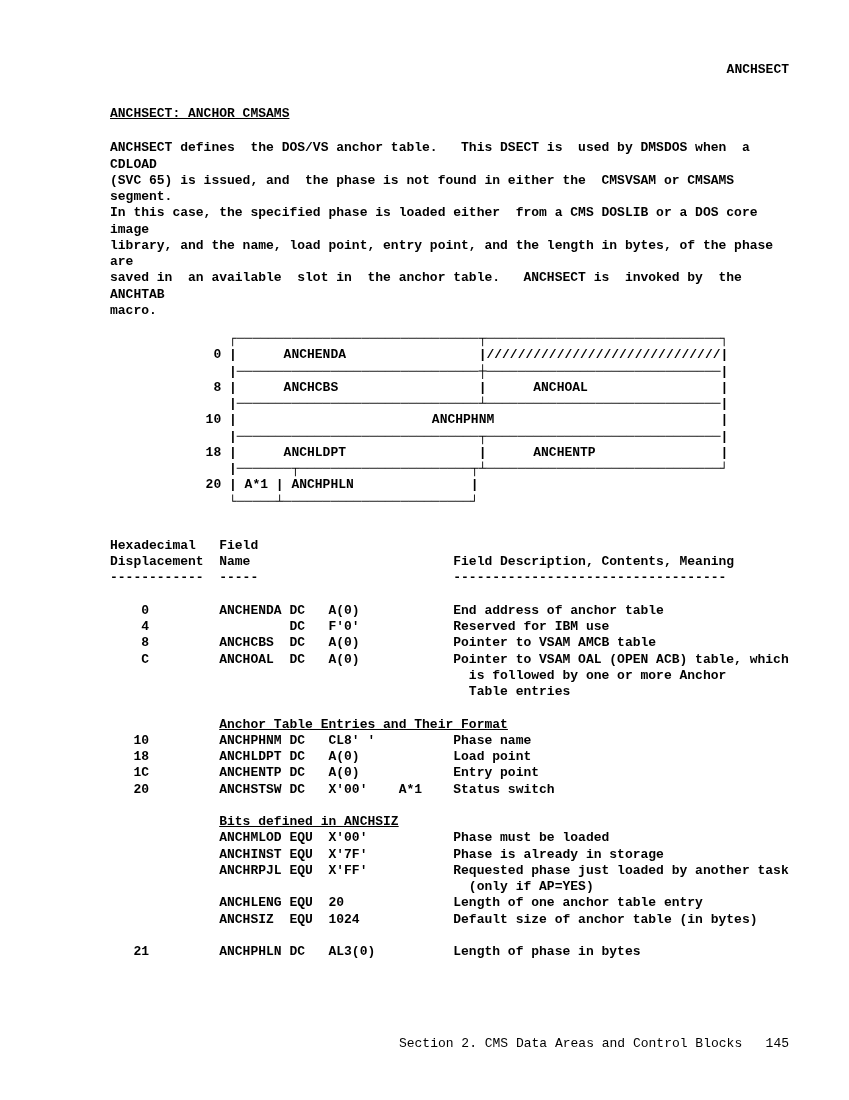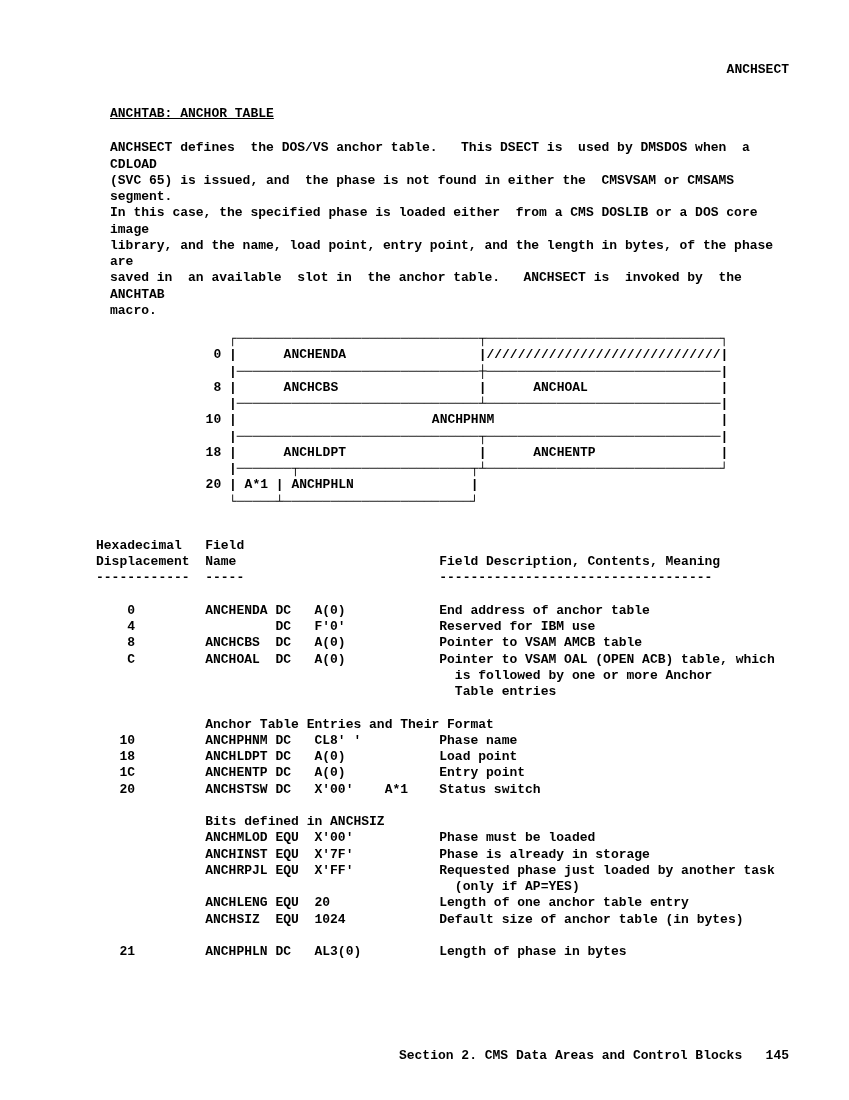--- a/index.html
+++ b/index.html
@@ -39,39 +39,39 @@
     font-weight: bold;
   }
   .diagram {
     white-space: pre;
     margin-left: 130px;
     margin-bottom: 28px;
     font-weight: bold;
   }
   .table-area {
     white-space: pre;
-    margin-left: 36px;
+    margin-left: 50px;
     font-weight: bold;
   }
-  .u { }
+  .u { text-decoration: underline; }
   .footer {
     position: absolute;
-    bottom: 36px;
+    bottom: 48px;
     right: 60px;
-    font-weight: bold;
+    font-weight: normal;
   }
 </style>
 </head>
 <body>
 
 <div class="page">
 
   <div class="running-head">ANCHSECT</div>
 
-  <div class="title">ANCHTAB: ANCHOR TABLE</div>
+  <div class="title">ANCHSECT: ANCHOR CMSAMS</div>
 
   <div class="para">ANCHSECT defines  the DOS/VS anchor table.   This DSECT is  used by DMSDOS when  a CDLOAD
 (SVC 65) is issued, and  the phase is not found in either the  CMSVSAM or CMSAMS segment.
 In this case, the specified phase is loaded either  from a CMS DOSLIB or a DOS core image
 library, and the name, load point, entry point, and the length in bytes, of the phase are
 saved in  an available  slot in  the anchor table.   ANCHSECT is  invoked by  the ANCHTAB
 macro.</div>
 
   <div class="diagram">     ┌───────────────────────────────┬──────────────────────────────┐
    0 |      ANCHENDA                 |//////////////////////////////|

